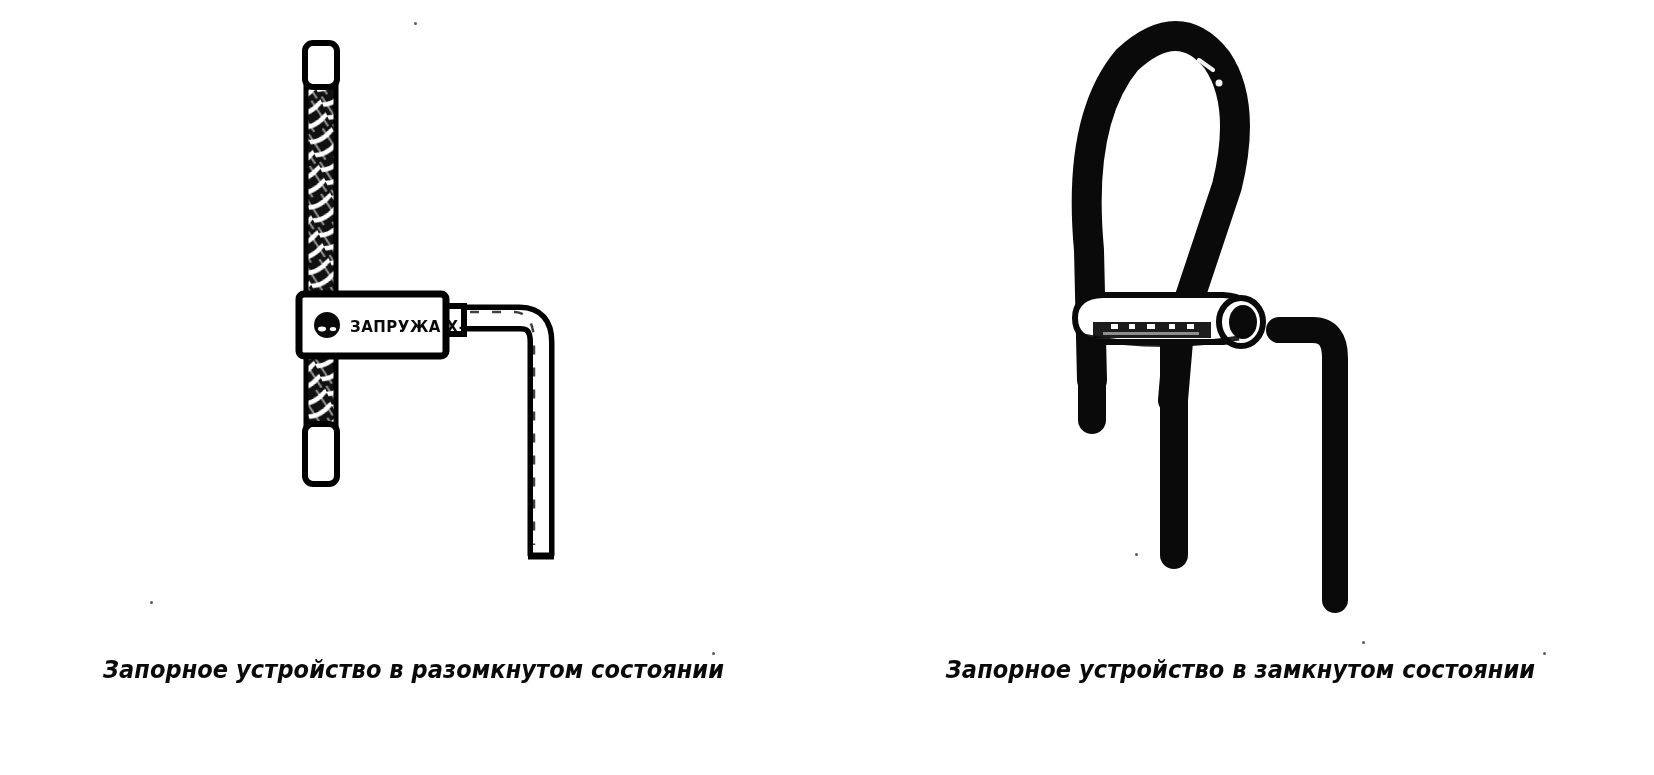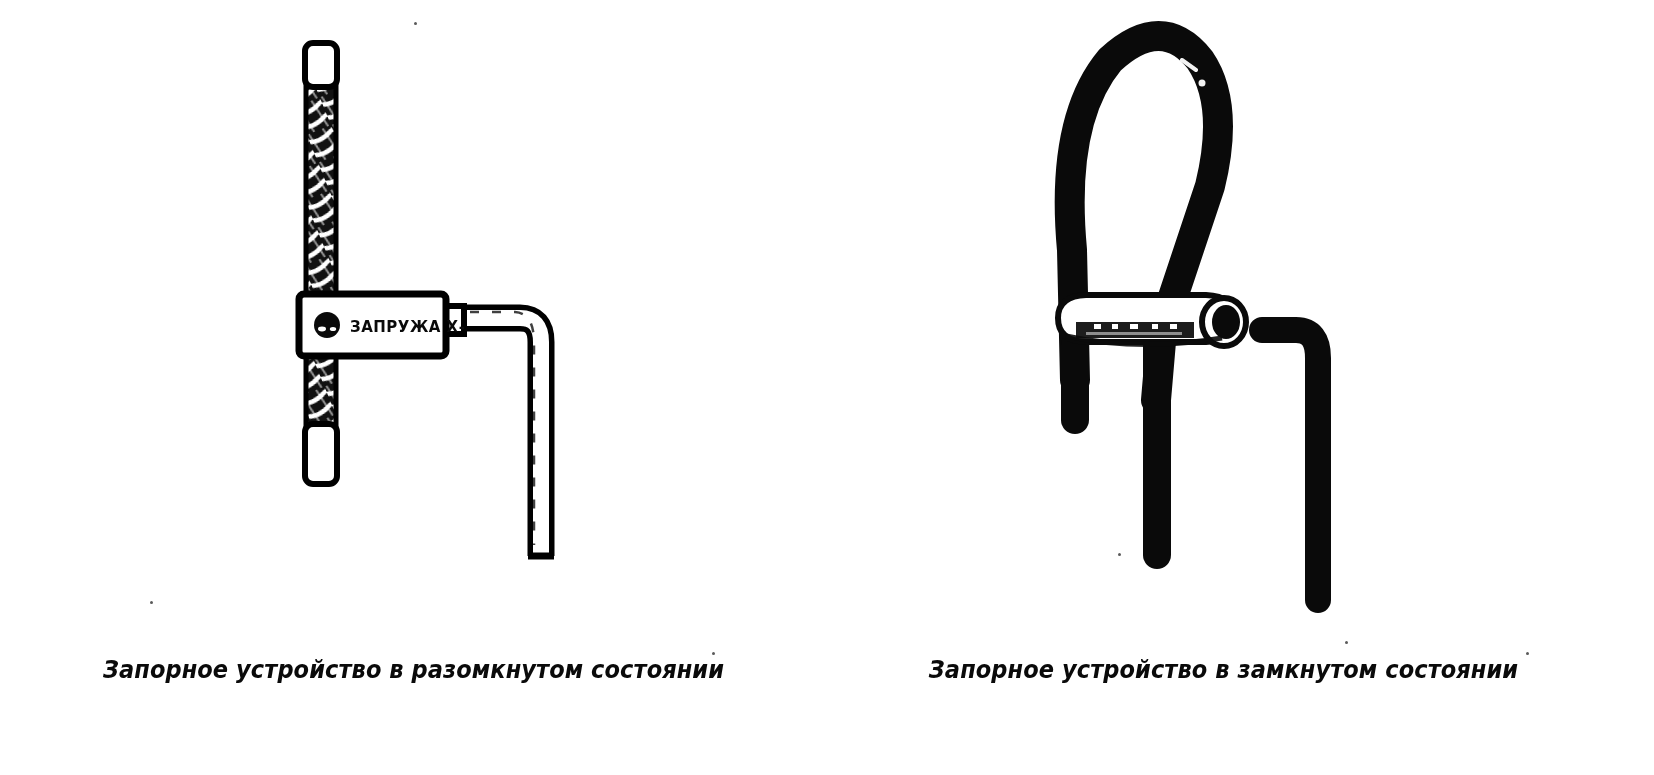--- a/index.html
+++ b/index.html
@@ -23,21 +23,21 @@
     background: #ffffff;
   }
 
   
   .panel {
     position: absolute;
     top: 0;
     height: 775px;
   }
   .panel-open   { left: 0px;   width: 827px; }
-  .panel-closed { left: 810px; width: 827px; }
+  .panel-closed { left: 827px; width: 827px; }
 
   .panel-art {
     position: absolute;
     top: 0;
     left: 0;
     width: 827px;
     height: 640px;
   }
 
   

